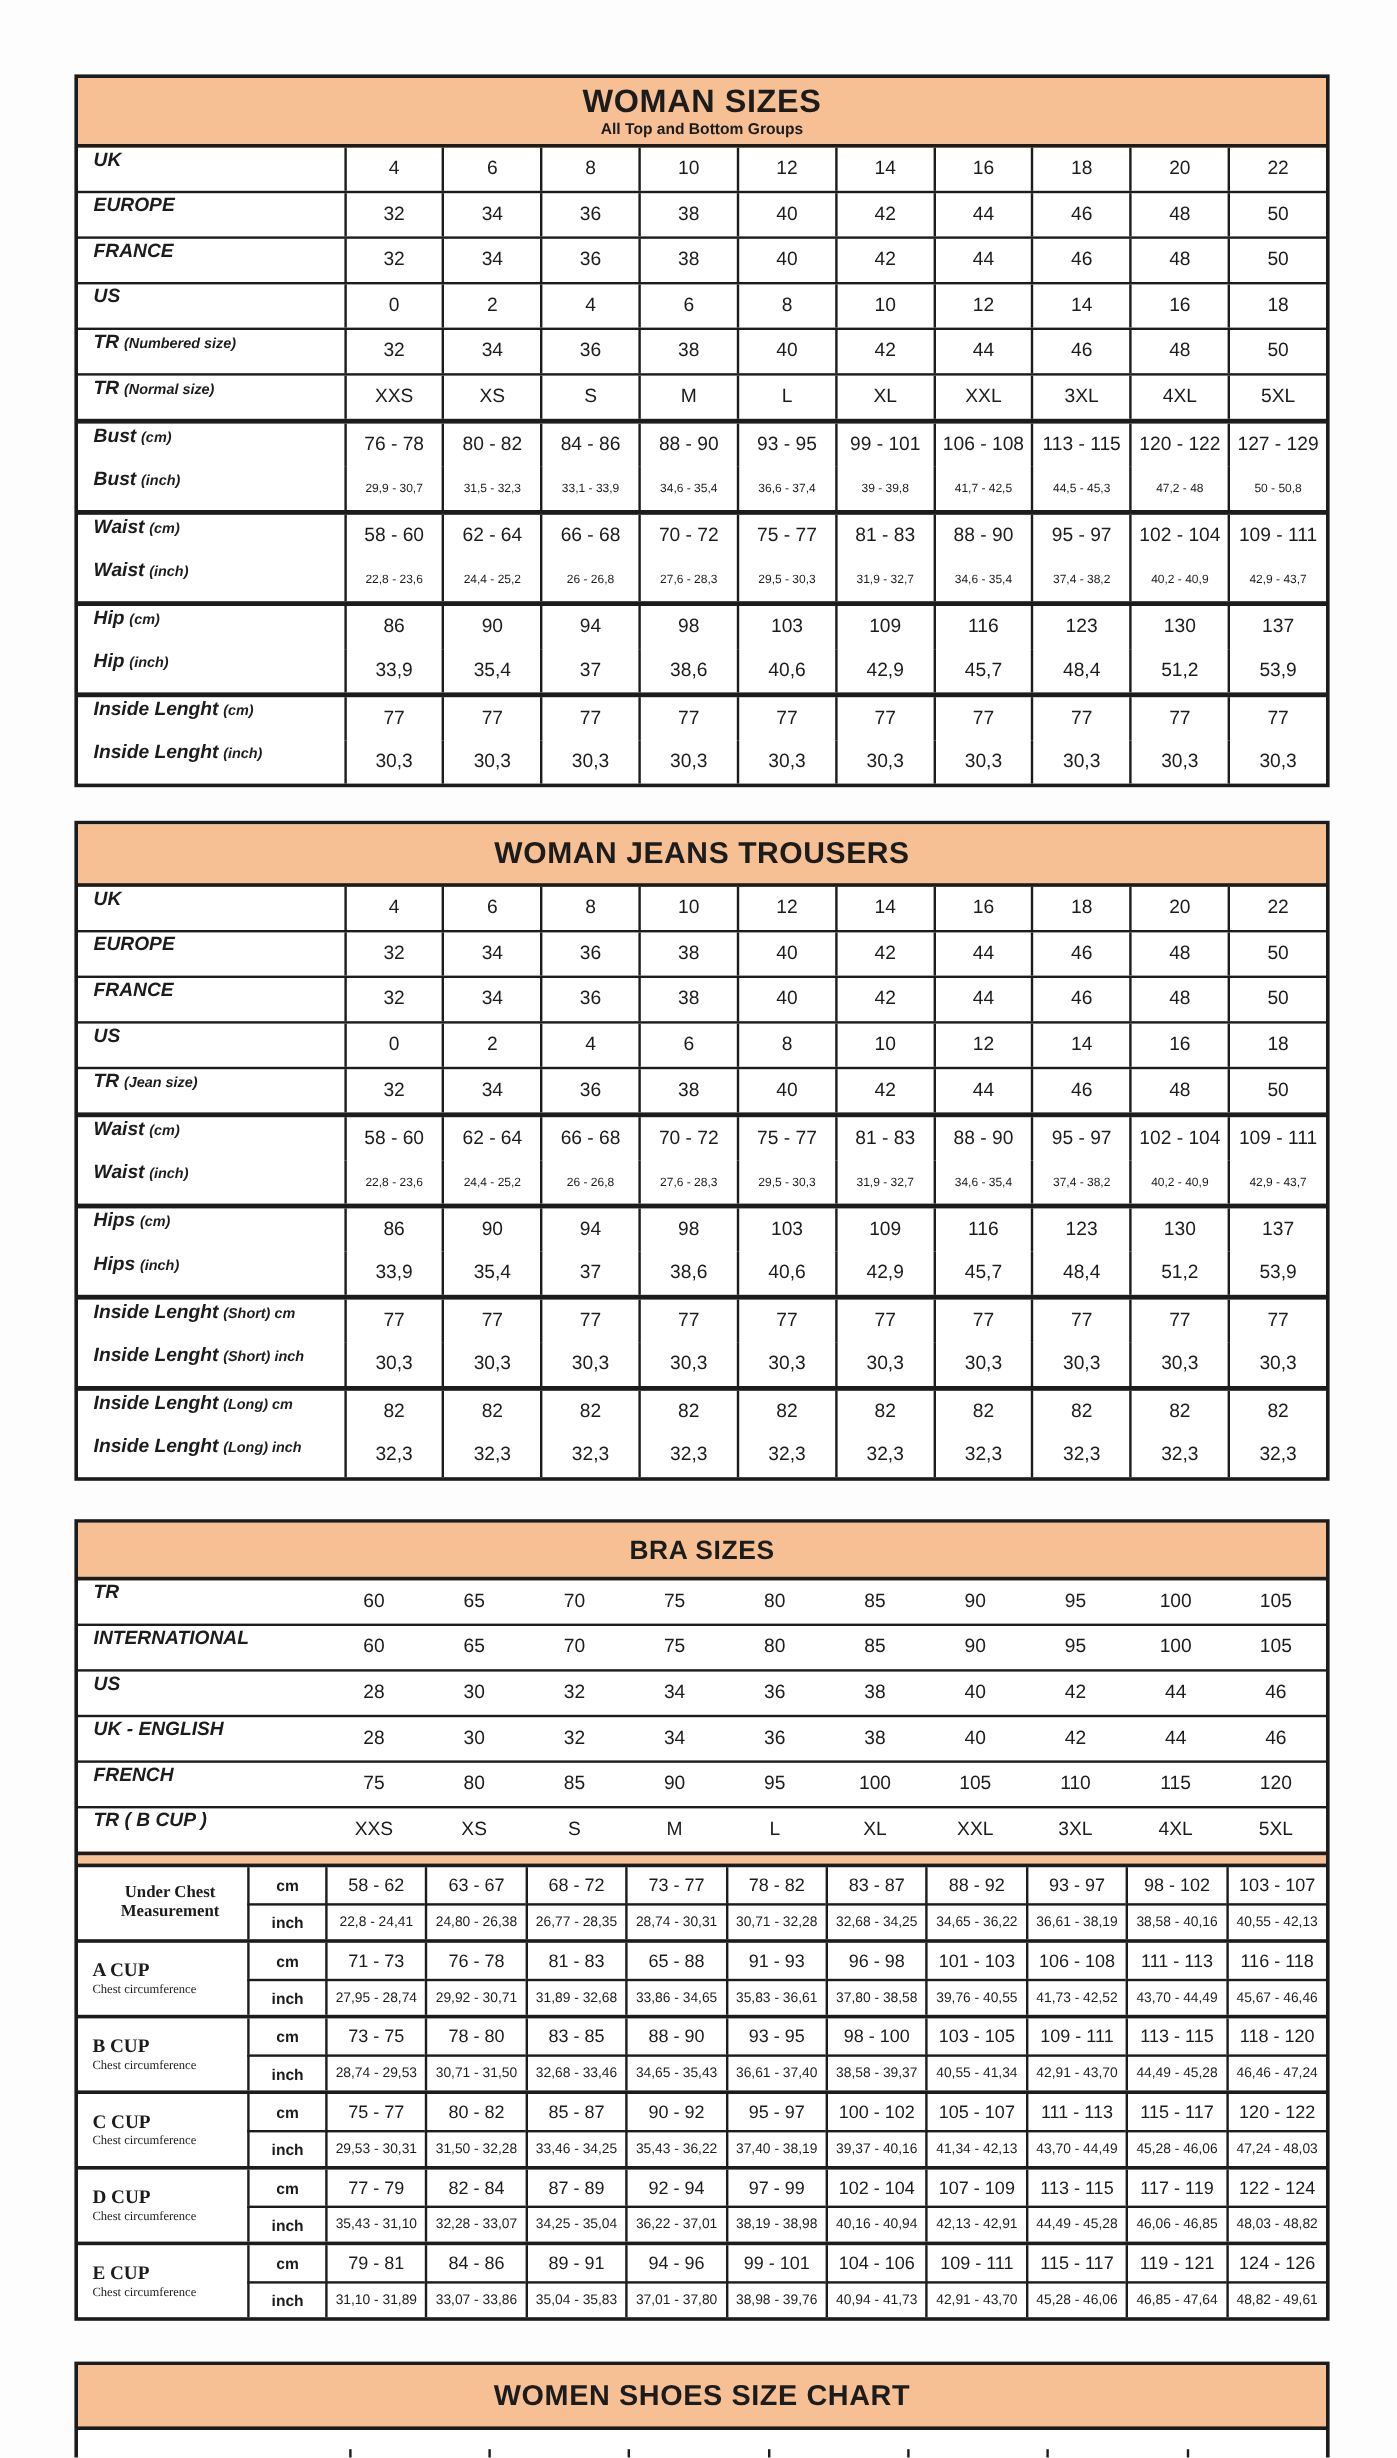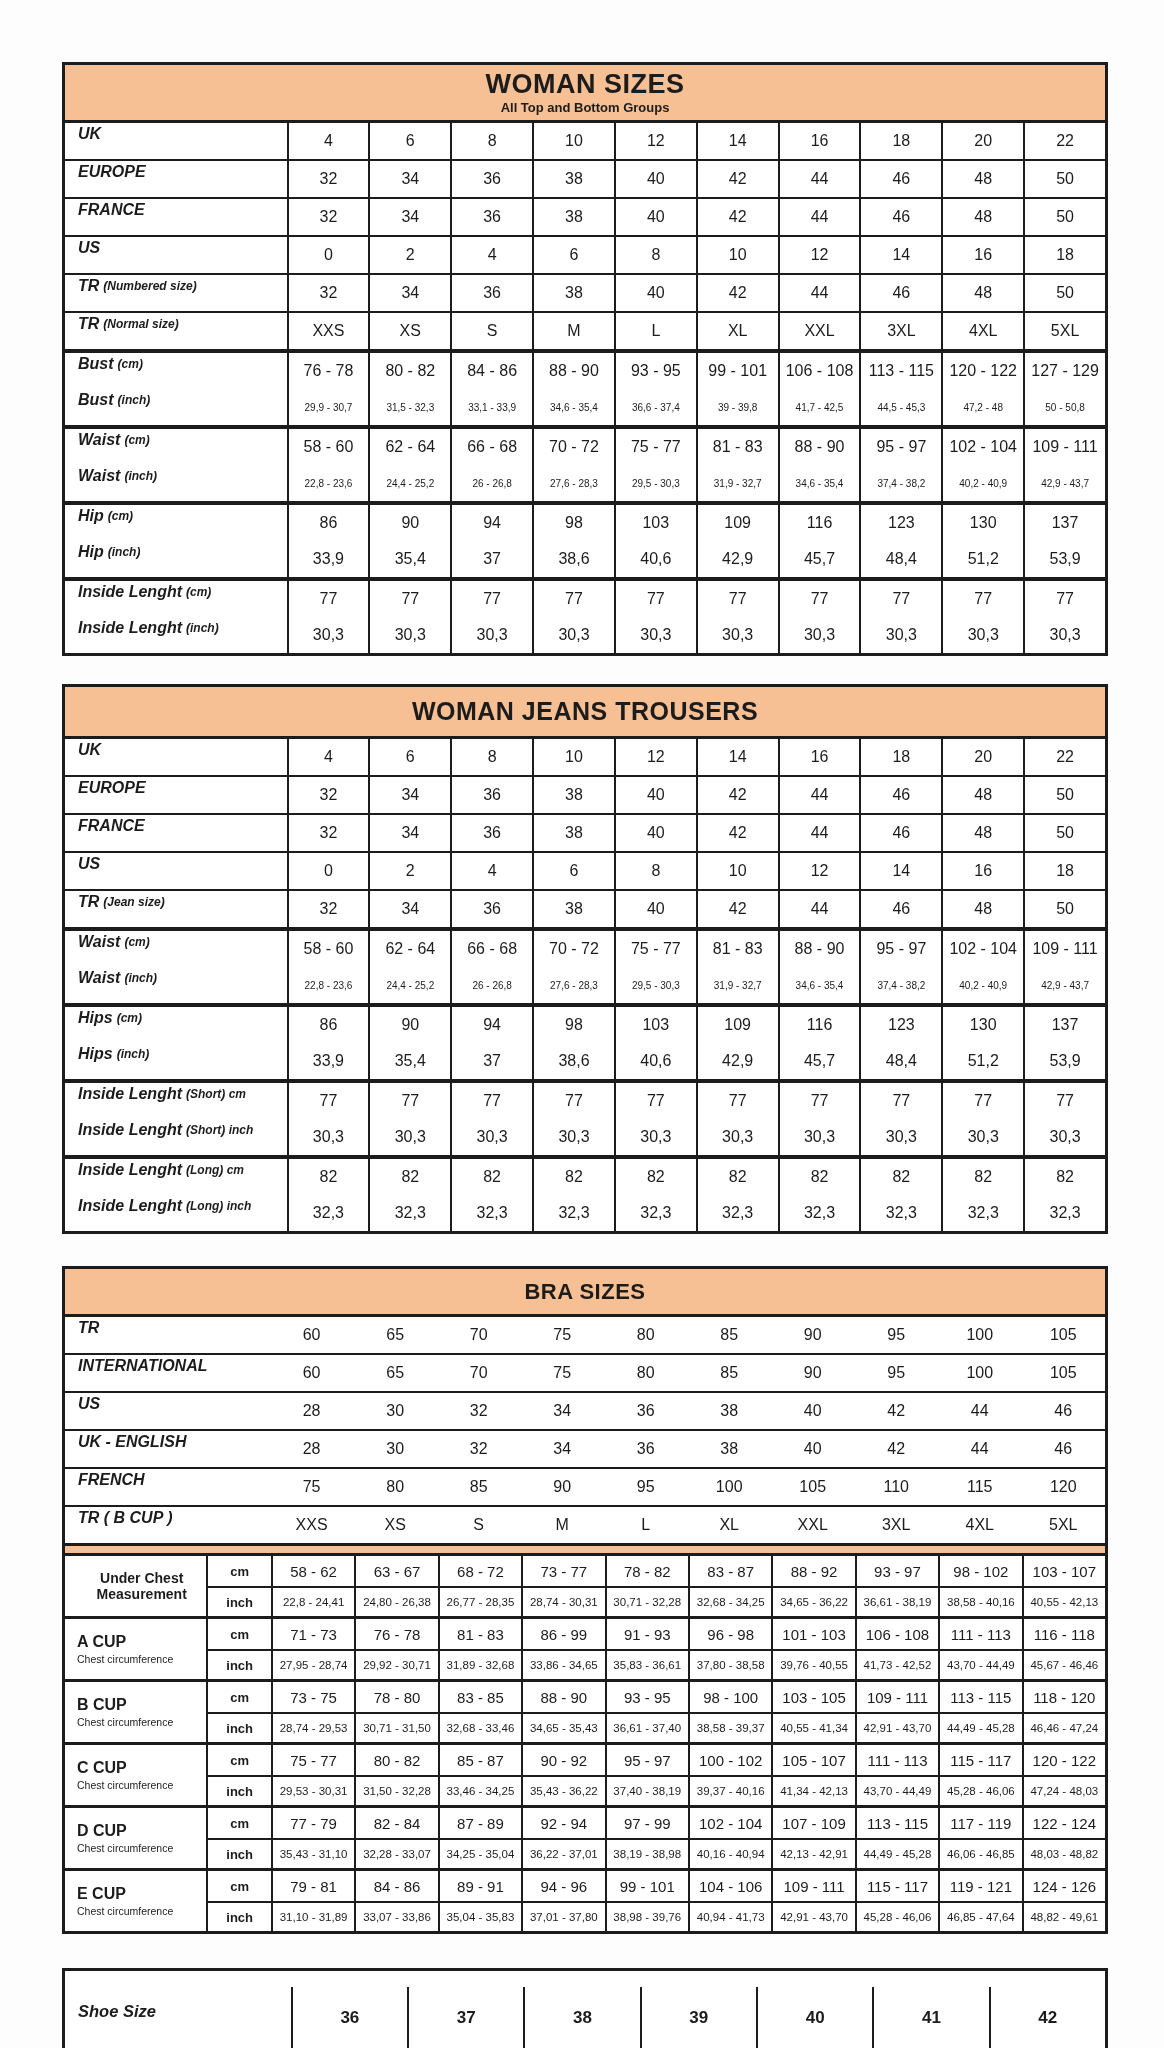--- a/index.html
+++ b/index.html
@@ -54,21 +54,21 @@
   .row.small .val{font-size:10px;}
 
   
   #t3body .brow{grid-template-columns:19.7% repeat(10,1fr);--rh:33px;}
   #t3body .brow .val{border-left:none;font-size:16px;}
   .band{height:13px;background:var(--accent);border-top:3px solid var(--bd);border-bottom:3px solid var(--bd);}
   .mgroup{border-top:3px solid var(--bd);}
   #t3body .band + .mgroup{border-top:none;}
   .mgrid{display:grid;grid-template-columns:13.6% 6.2% repeat(10,1fr);}
   .mcell{display:flex;align-items:center;justify-content:center;min-height:30px;border-left:2px solid var(--bd);padding:1px 2px;text-align:center;}
-  .mlabel{grid-row:1/3;border-left:none;flex-direction:column;align-items:flex-start;justify-content:center;padding-left:12px;padding-right:0;}
+  .mlabel{grid-row:1/3;border-left:none;flex-direction:column;align-items:flex-start;justify-content:center;padding-left:12px;padding-right:0;font-family:Liberation Serif, serif;}
   .glab{font-weight:700;font-size:16px;line-height:1.15;}
   .glab.wrap{font-size:14px;}
   .gsub{font-size:10.5px;margin-top:1px;}
   .unit{font-weight:700;font-size:13px;}
   .r2{border-top:2px solid var(--bd);}
   .mcm{font-size:15px;}
   .minch{font-size:11.5px;}
 
   
   #t4body .sec:first-child .row{--rh:62px;}
@@ -701,21 +701,21 @@
         <div class="mgroup">
           <div class="mgrid">
             <div class="mcell mlabel">
               <span class="glab">A CUP</span>
               <span class="gsub">Chest circumference</span>
             </div>
             <div class="mcell unit">cm</div>
             <div class="mcell mcm">71 - 73</div>
             <div class="mcell mcm">76 - 78</div>
             <div class="mcell mcm">81 - 83</div>
-            <div class="mcell mcm">86 - 99</div>
+            <div class="mcell mcm">65 - 88</div>
             <div class="mcell mcm">91 - 93</div>
             <div class="mcell mcm">96 - 98</div>
             <div class="mcell mcm">101 - 103</div>
             <div class="mcell mcm">106 - 108</div>
             <div class="mcell mcm">111 - 113</div>
             <div class="mcell mcm">116 - 118</div>
             <div class="mcell unit r2">inch</div>
             <div class="mcell minch r2">27,95 - 28,74</div>
             <div class="mcell minch r2">29,92 - 30,71</div>
             <div class="mcell minch r2">31,89 - 32,68</div>
@@ -845,20 +845,23 @@
             <div class="mcell minch r2">42,91 - 43,70</div>
             <div class="mcell minch r2">45,28 - 46,06</div>
             <div class="mcell minch r2">46,85 - 47,64</div>
             <div class="mcell minch r2">48,82 - 49,61</div>
           </div>
         </div>
       </div>
   </section>
 
   <section class="tbl" id="tbl4">
+    <header class="thead">
+      <div class="title">WOMEN SHOES SIZE CHART</div>
+    </header>
     <div class="tbody" id="t4body">
         <div class="sec">
           <div class="row grid4">
             <div class="cell label">
               <span class="lab-main">Shoe Size</span>
             </div>
             <div class="cell val">36</div>
             <div class="cell val">37</div>
             <div class="cell val">38</div>
             <div class="cell val">39</div>

